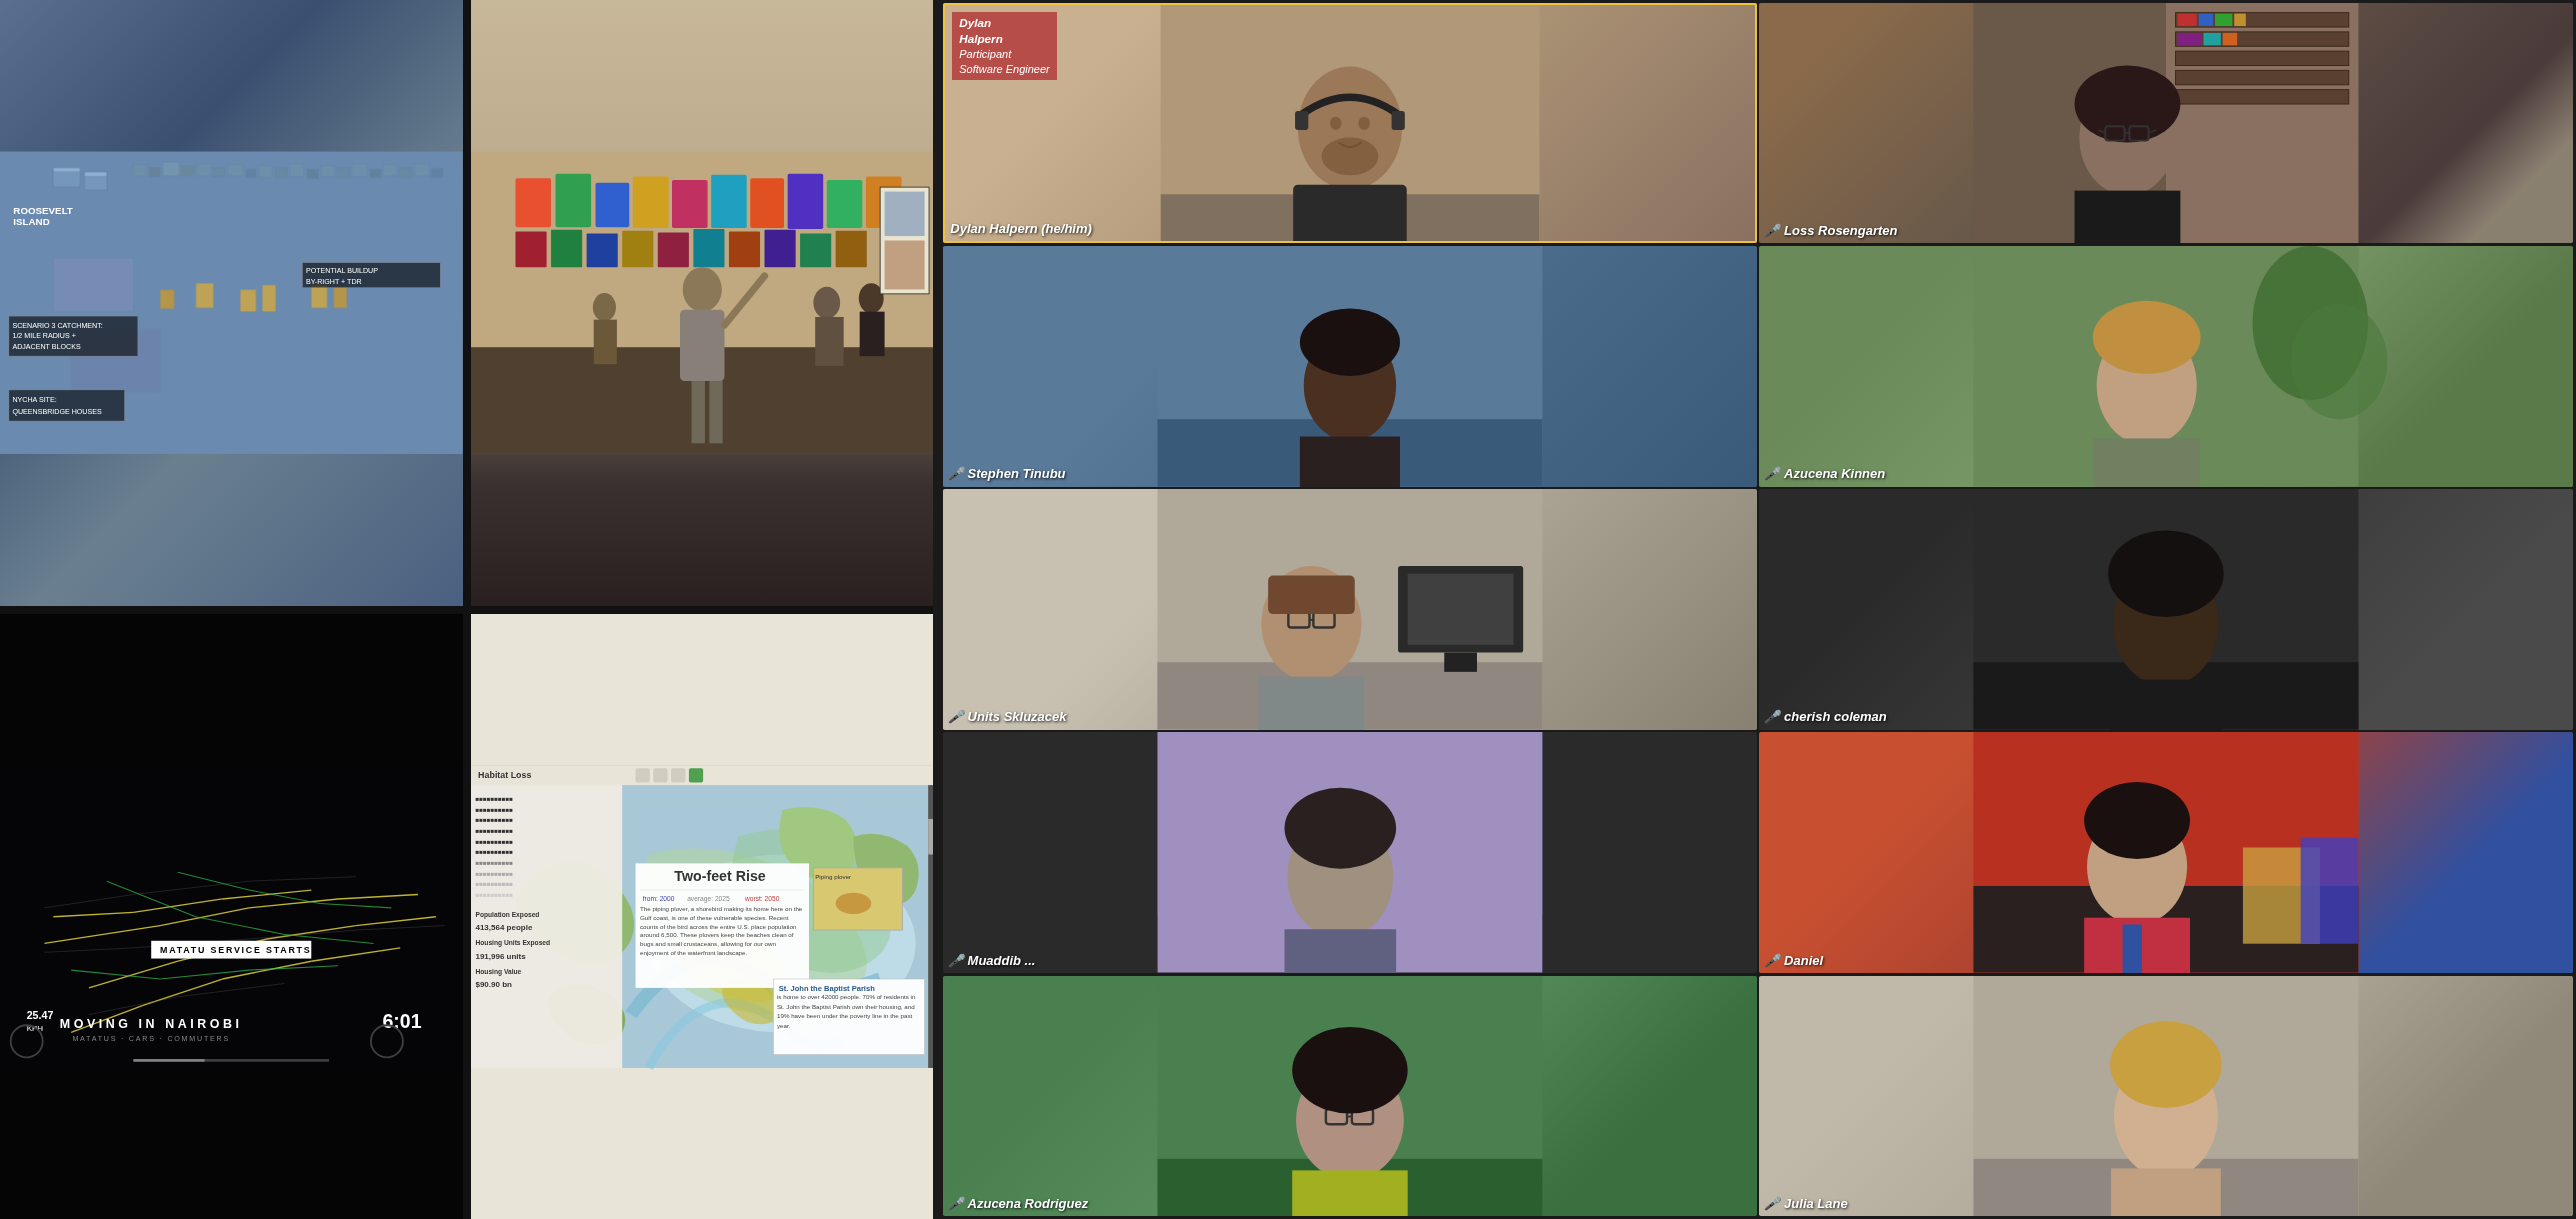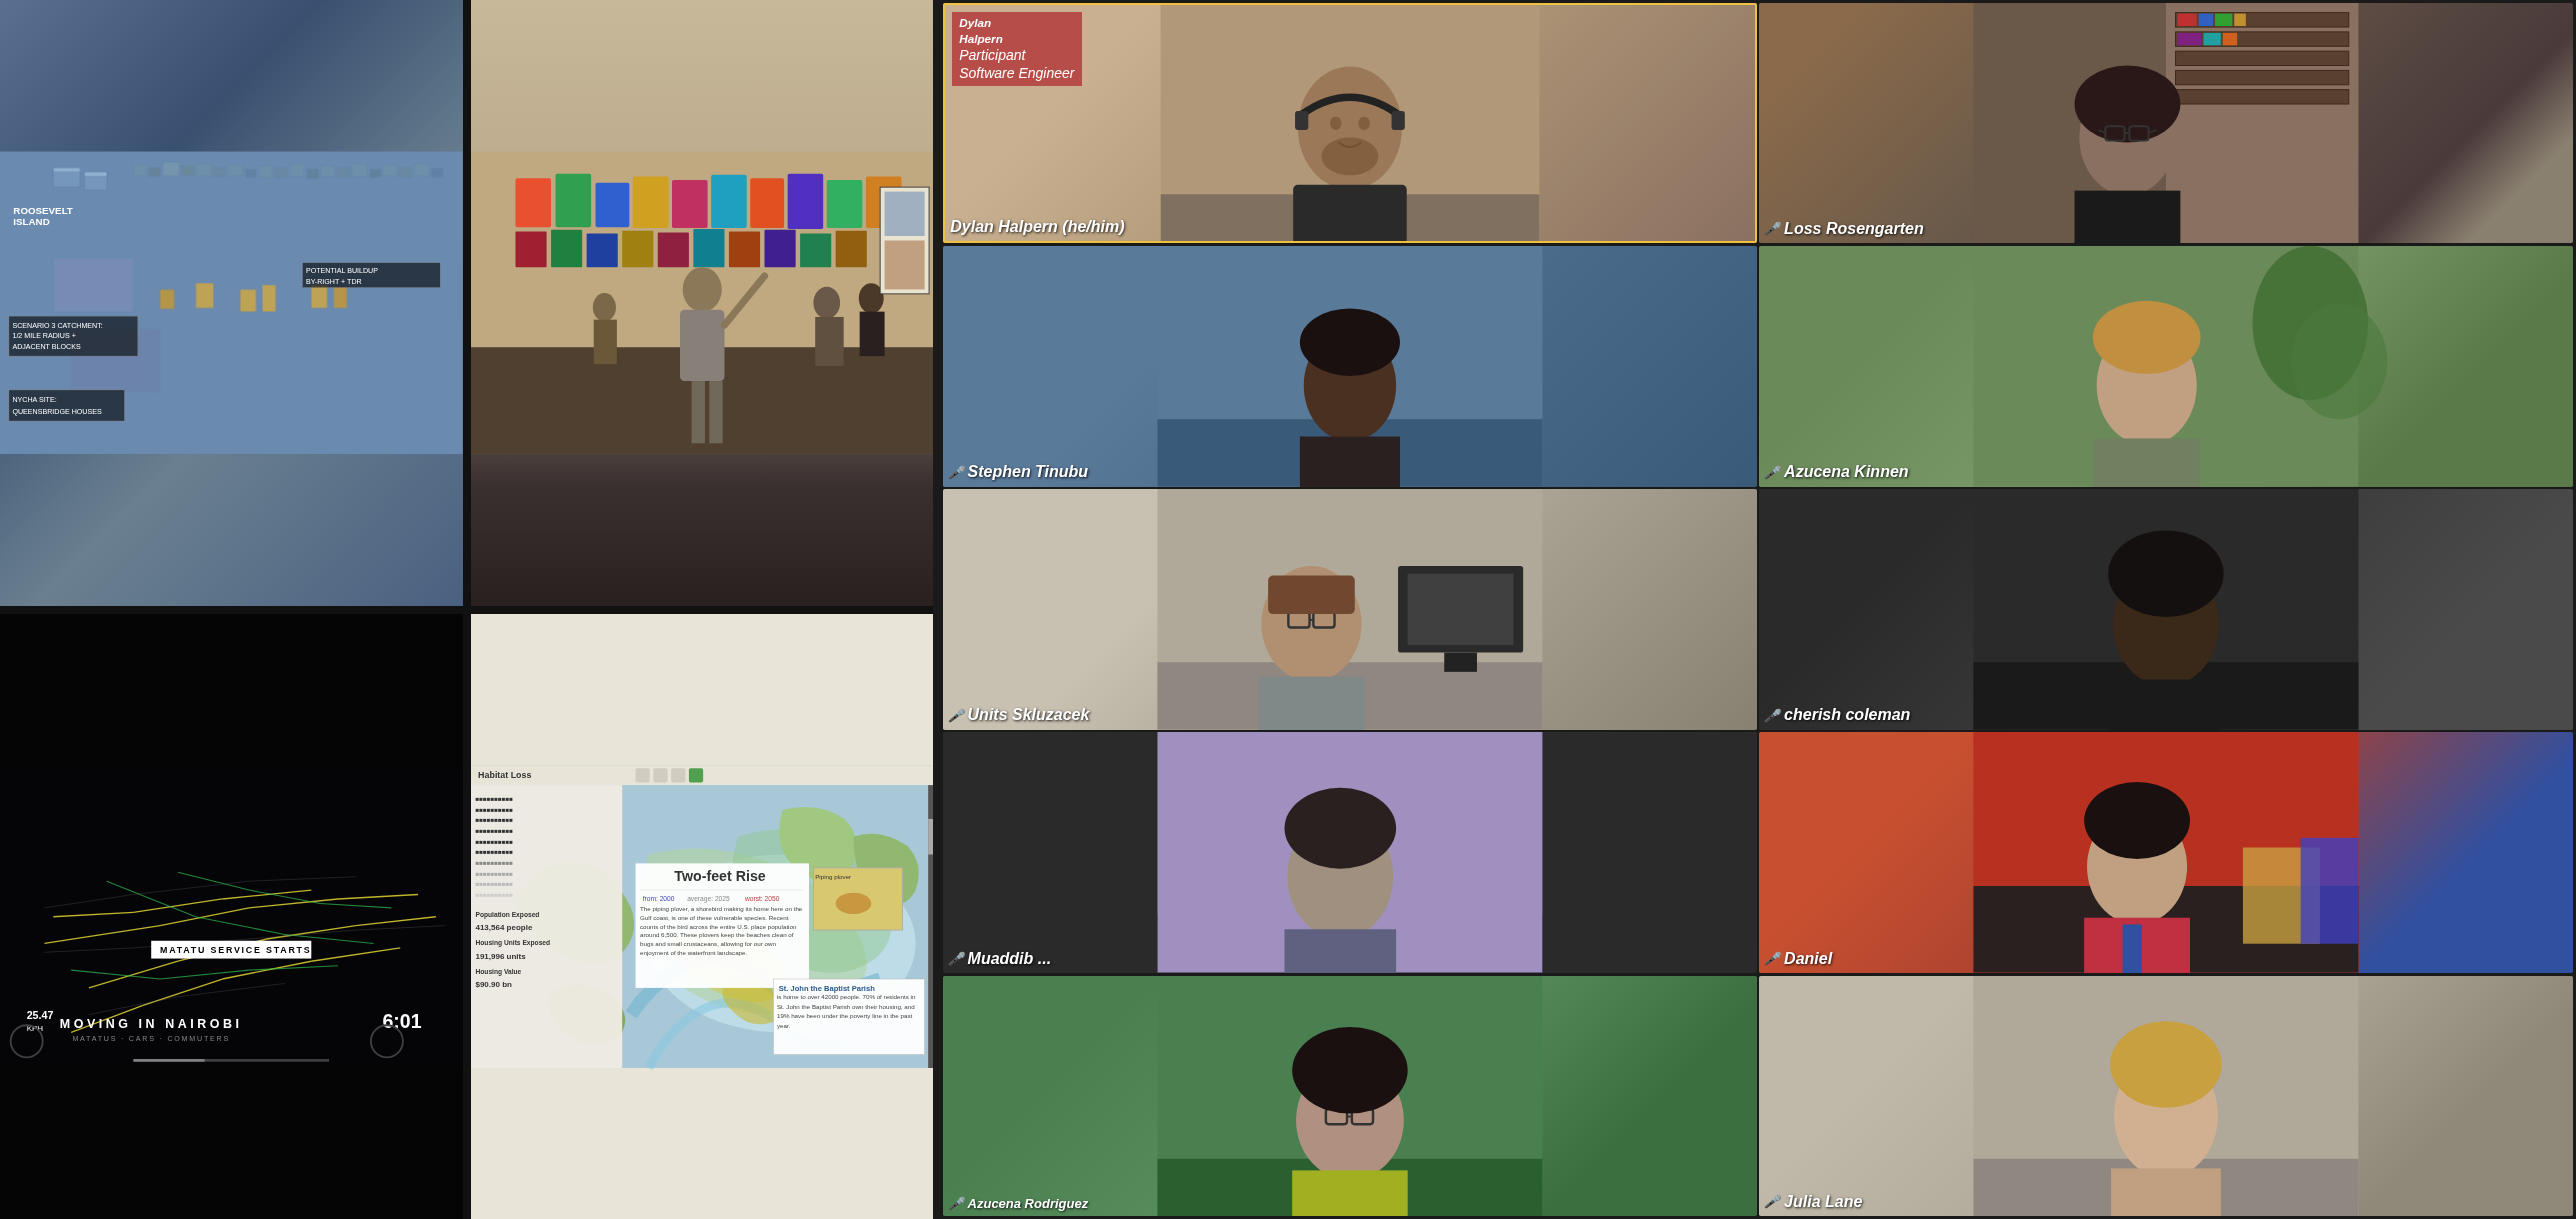--- a/index.html
+++ b/index.html
@@ -119,21 +119,21 @@
       gap: 3.6px;
     }
 
     .name-with-mic .mic {
       color: #ff5555;
       font-size: 12.6px;
     }
 
     .name-text {
       color: white;
-      font-size: 16px;
+      font-size: 13px;
       font-weight: bold;
       text-shadow: 0.9px 0.9px 2.7px rgba(0,0,0,0.9);
     }
 
     .name-text.small {
       font-size: 13px;
     }
 
     
     .speaker-badge {
@@ -498,21 +498,21 @@
       <rect x="244" y="112" width="14" height="20" fill="#333" rx="3"></rect>
 
       <ellipse cx="185" cy="125" rx="6" ry="7" fill="#7a5838" opacity="0.8"></ellipse>
       <ellipse cx="215" cy="125" rx="6" ry="7" fill="#7a5838" opacity="0.8"></ellipse>
       <path d="M188,145 Q200,155 212,145" stroke="#7a5838" stroke-width="2" fill="none"></path>
 
       <ellipse cx="200" cy="160" rx="30" ry="20" fill="#6a4828" opacity="0.5"></ellipse>
     </svg>
     
     <div class="speaker-badge">
-      <div style="font-size:11.7px;font-weight:bold;">Dylan<br>Halpern<br><span style="font-size:14px;font-weight:normal">Participant<br>Software Engineer</span></div>
+      <div style="font-size:11.7px;font-weight:bold;">Dylan<br>Halpern<br><span style="font-size:11px;font-weight:normal">Participant<br>Software Engineer</span></div>
     </div>
     <div class="name-with-mic">
       <span class="name-text">Dylan Halpern (he/him)</span>
     </div>
   </div>
 
   <div class="participant-tile bg-katie">
     <svg width="100%" height="100%" viewBox="0 0 400 250">
       <rect width="400" height="250" fill="#6a5848"></rect>
 

